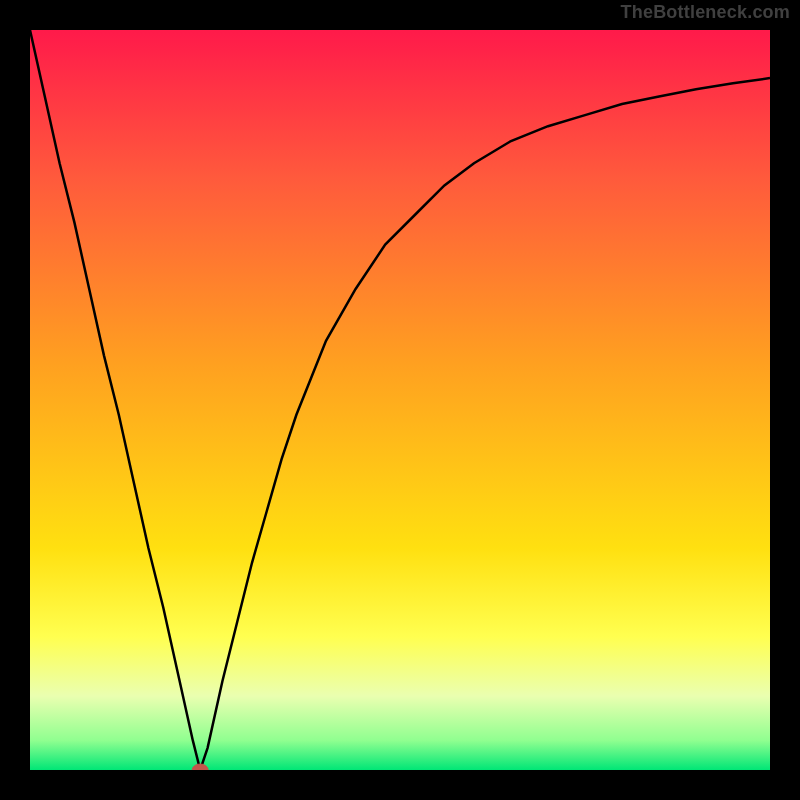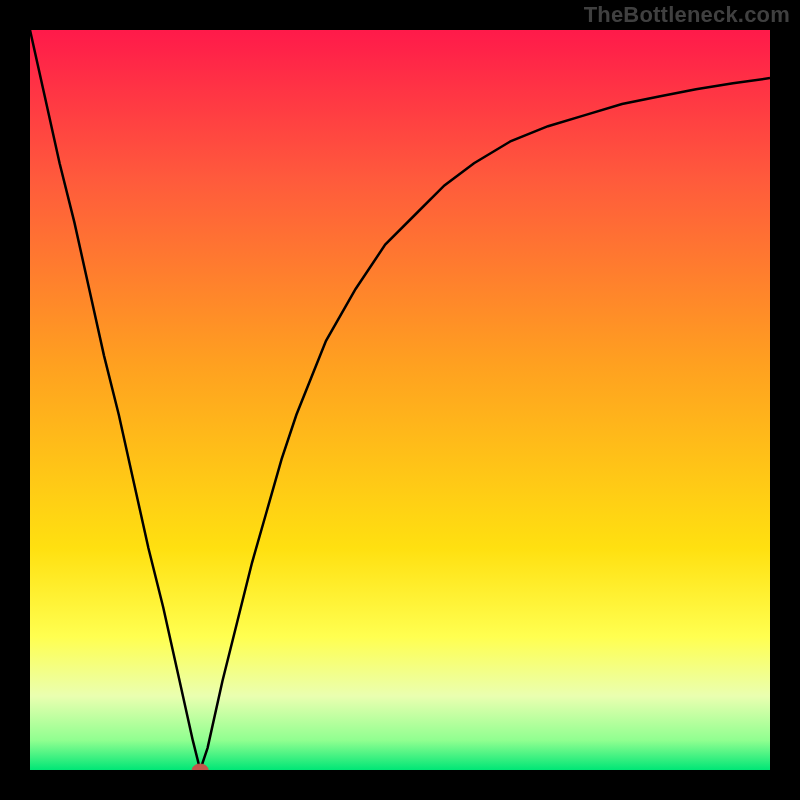--- a/index.html
+++ b/index.html
@@ -15,21 +15,21 @@
     position: relative;
     width: 800px;
     height: 800px;
     background: #000;
   }
   .watermark {
     position: absolute;
     top: 2px;
     right: 10px;
     color: #404040;
-    font-size: 22px;
+    font-size: 18px;
     font-weight: bold;
     letter-spacing: 0.2px;
     z-index: 20;
   }
   .plot-area {
     position: absolute;
     left: 30px;
     top: 30px;
     width: 740px;
     height: 740px;

